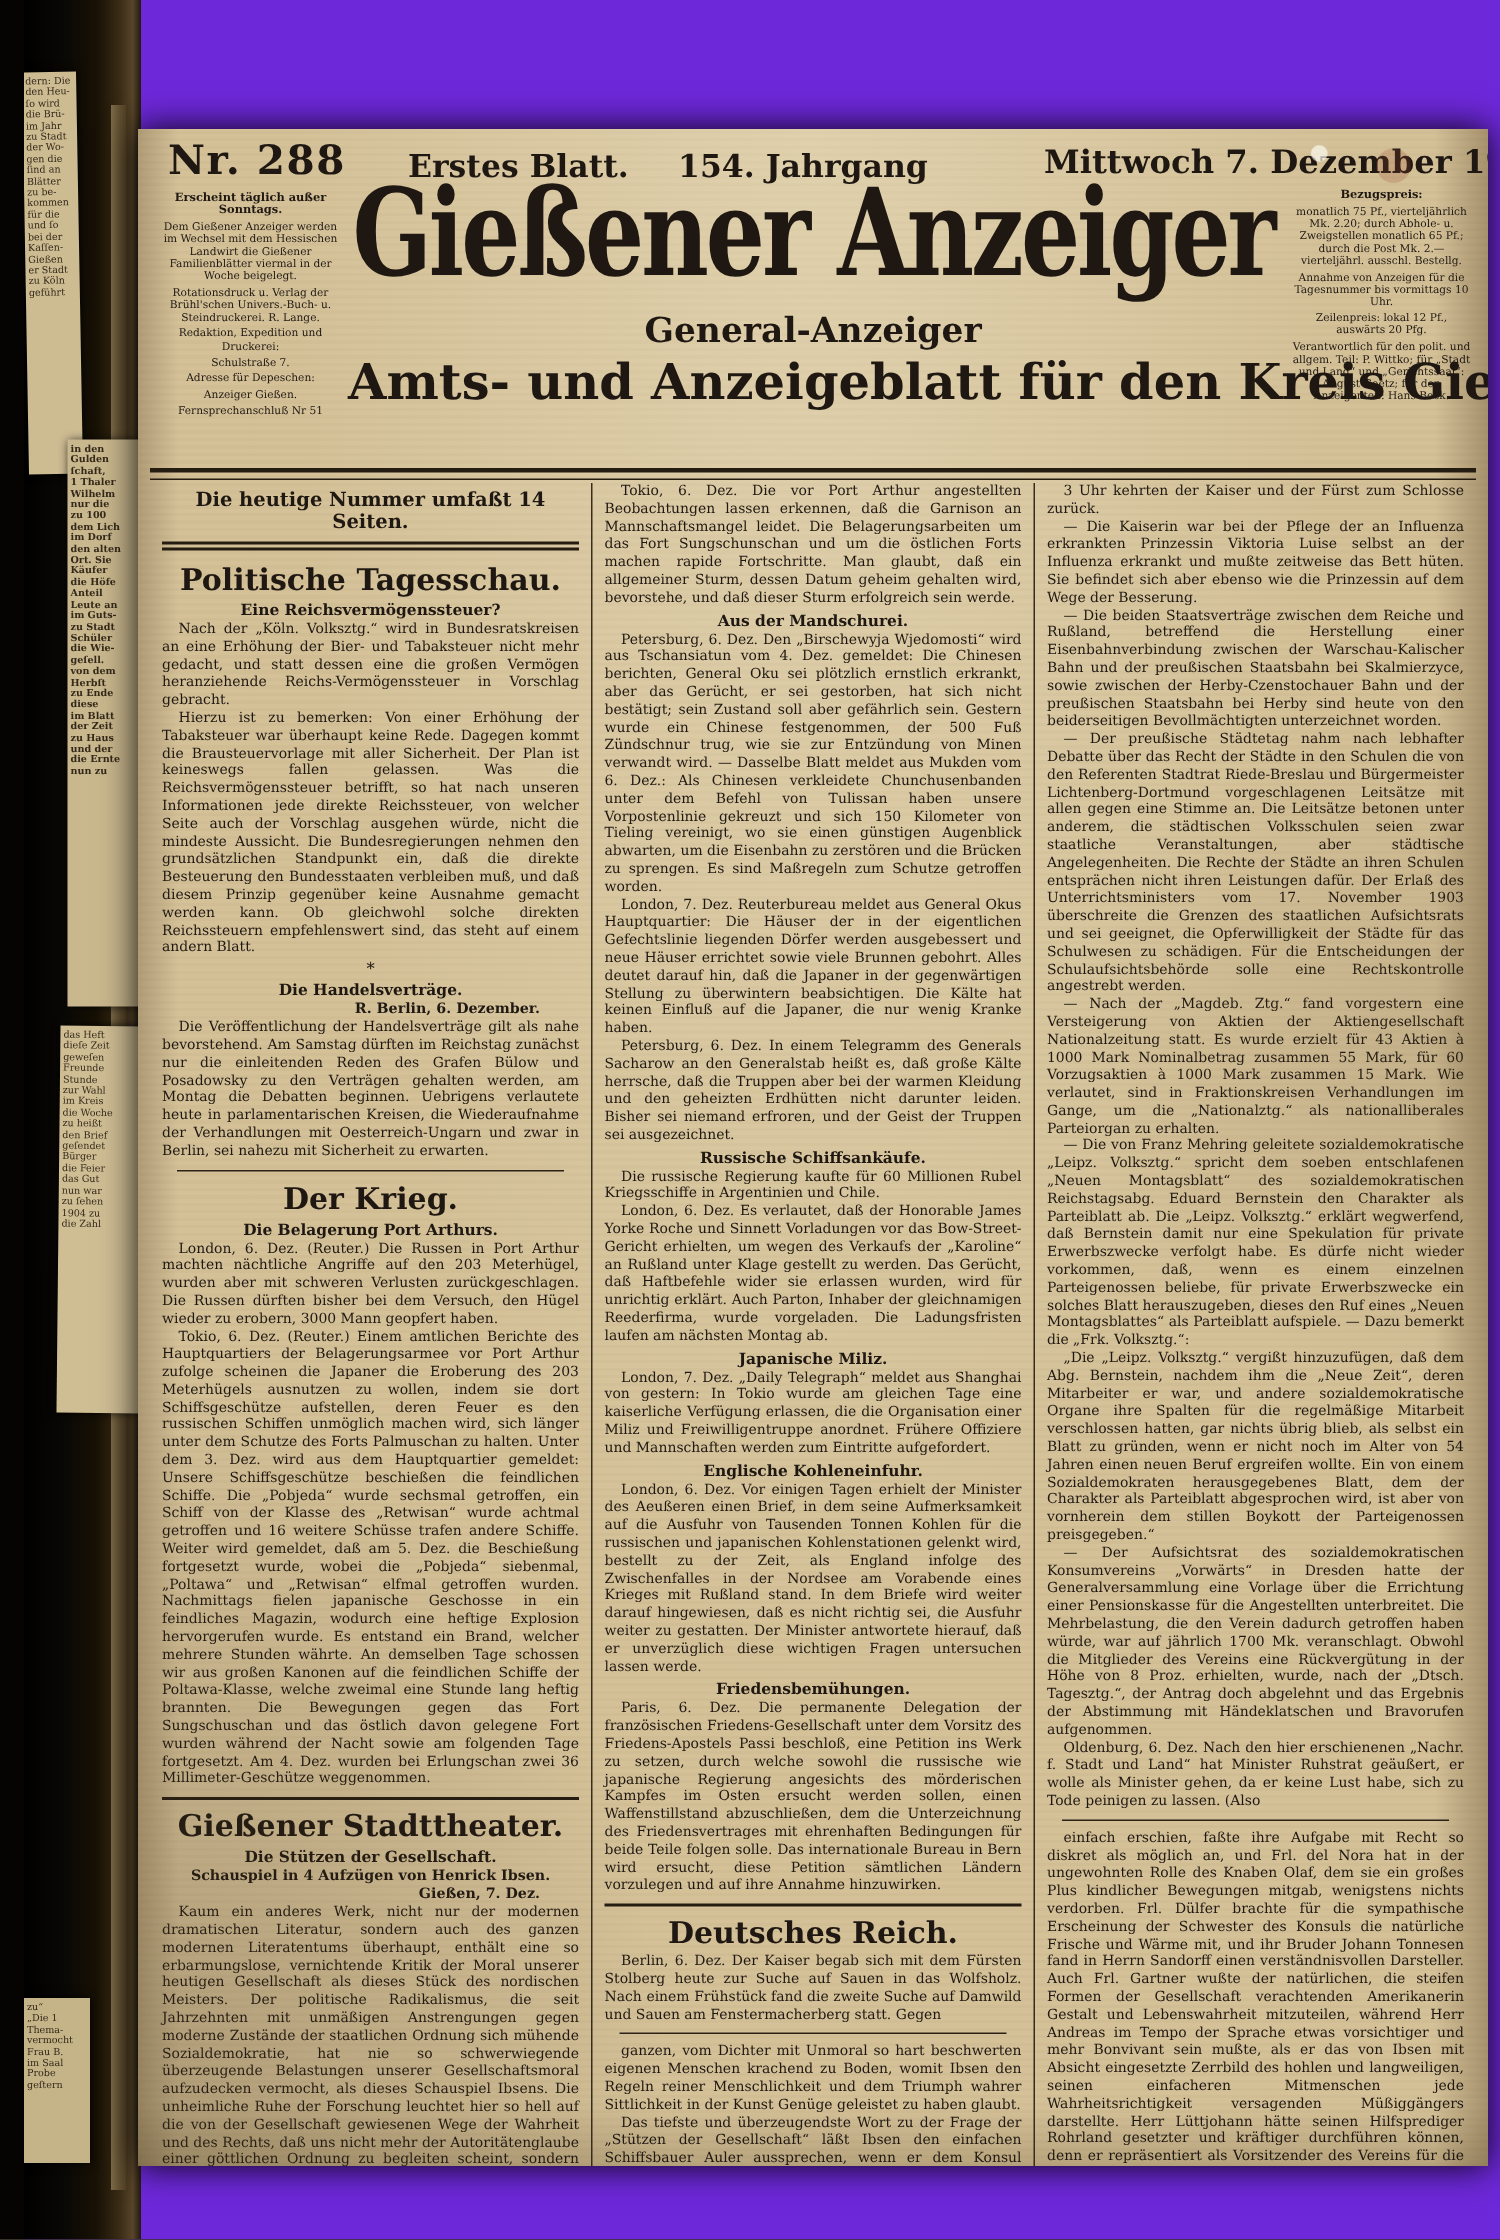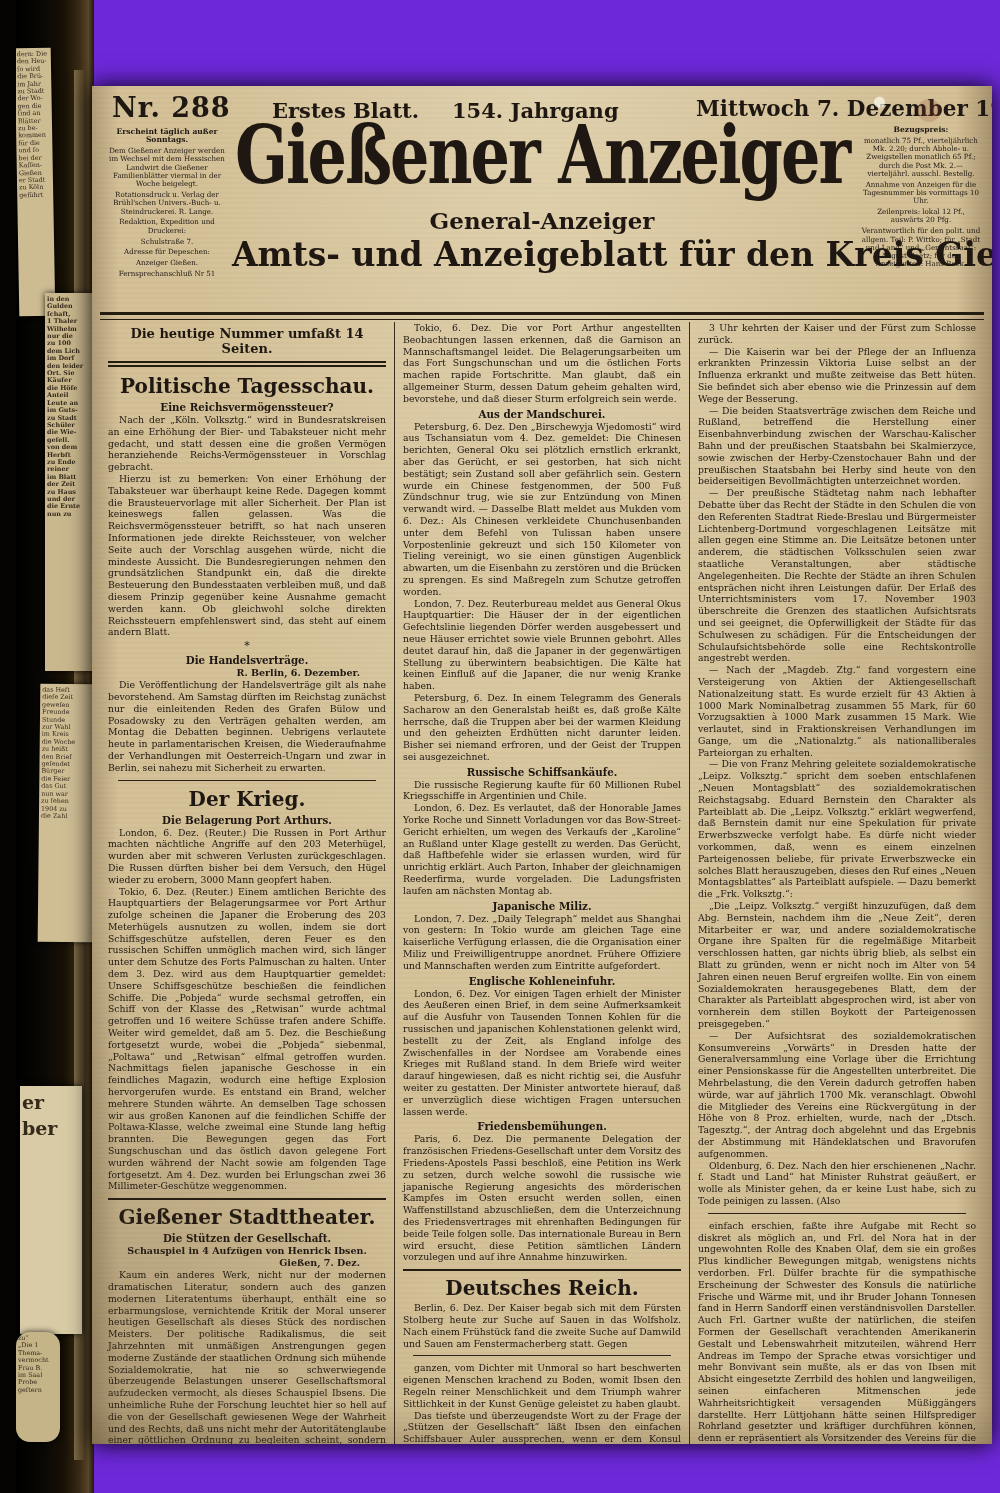--- a/index.html
+++ b/index.html
@@ -11,21 +11,21 @@
   .spine-strip{position:absolute;left:58px;top:70px;width:10px;height:1390px;
     background:linear-gradient(90deg,rgba(190,168,120,.55),rgba(120,98,60,.25));filter:blur(.4px);}
   .slip{position:absolute;background:#cdbb92;color:#352a1a;overflow:hidden;
     font-size:6.4px;line-height:7.4px;padding:3px 2px;box-shadow:0 0 6px rgba(0,0,0,.8);}
   .slip .frag{white-space:nowrap;}
   .slip1{left:1px;top:48px;width:32px;height:262px;transform:rotate(-1deg);}
   .slip2{left:29px;top:293px;width:48px;height:372px;background:#c9b78d;font-weight:bold;}
   .slip3{left:23px;top:684px;width:52px;height:252px;transform:rotate(.6deg);background:#cfbd94;}
   .slip4{left:4px;top:1086px;width:58px;height:242px;background:#d8cba6;}
   .slip4 .frag{font-size:19px;line-height:26px;font-weight:bold;}
-  .slip5{left:0;top:1332px;width:40px;height:104px;background:#c6b489;border-radius:14px;}
+  .slip5{left:0;top:1332px;width:40px;height:104px;background:#c6b489;}
   
   .page{position:absolute;left:76px;top:86px;width:900px;height:1358px;box-sizing:border-box;
     padding:0 8px;overflow:hidden;
     background:#d4c198;
     background-image:
       radial-gradient(ellipse at 50% 0%,rgba(255,250,228,.28),transparent 55%),
       linear-gradient(90deg,rgba(80,60,30,.28) 0,transparent 3%,transparent 96%,rgba(80,60,30,.35) 100%),
       linear-gradient(0deg,rgba(80,60,30,.22) 0,transparent 3%),
       repeating-linear-gradient(0deg,rgba(120,95,60,.04) 0 2px,transparent 2px 5px);
     box-shadow:0 0 22px rgba(0,0,0,.95);}
@@ -99,35 +99,35 @@
   <div class="slip slip2">
       <div class="frag">in den</div>
       <div class="frag">Gulden</div>
       <div class="frag">ſchaft,</div>
       <div class="frag">1 Thaler</div>
       <div class="frag">Wilhelm</div>
       <div class="frag">nur die</div>
       <div class="frag">zu 100</div>
       <div class="frag">dem Lich</div>
       <div class="frag">im Dorf</div>
-      <div class="frag">den leider</div>
+      <div class="frag">den alten</div>
       <div class="frag">Ort. Sie</div>
       <div class="frag">Käufer</div>
       <div class="frag">die Höfe</div>
       <div class="frag">Anteil</div>
       <div class="frag">Leute an</div>
       <div class="frag">im Guts-</div>
       <div class="frag">zu Stadt</div>
       <div class="frag">Schüler</div>
       <div class="frag">die Wie-</div>
       <div class="frag">geſell.</div>
       <div class="frag">von dem</div>
       <div class="frag">Herbſt</div>
       <div class="frag">zu Ende</div>
-      <div class="frag">reiner</div>
+      <div class="frag">diese</div>
       <div class="frag">im Blatt</div>
       <div class="frag">der Zeit</div>
       <div class="frag">zu Haus</div>
       <div class="frag">und der</div>
       <div class="frag">die Ernte</div>
       <div class="frag">nun zu</div>
     </div>
   <div class="slip slip3">
       <div class="frag">das Heft</div>
       <div class="frag">dieſe Zeit</div>
@@ -140,24 +140,20 @@
       <div class="frag">zu heißt</div>
       <div class="frag">den Brief</div>
       <div class="frag">geſendet</div>
       <div class="frag">Bürger</div>
       <div class="frag">die Feier</div>
       <div class="frag">das Gut</div>
       <div class="frag">nun war</div>
       <div class="frag">zu ſehen</div>
       <div class="frag">1904 zu</div>
       <div class="frag">die Zahl</div>
-    </div>
-  <div class="slip slip4">
-      <div class="frag">er</div>
-      <div class="frag">ber</div>
     </div>
   <div class="slip slip5">
       <div class="frag">zu“</div>
       <div class="frag">„Die 1</div>
       <div class="frag">Thema-</div>
       <div class="frag">vermocht</div>
       <div class="frag">Frau B.</div>
       <div class="frag">im Saal</div>
       <div class="frag">Probe</div>
       <div class="frag">geſtern</div>

